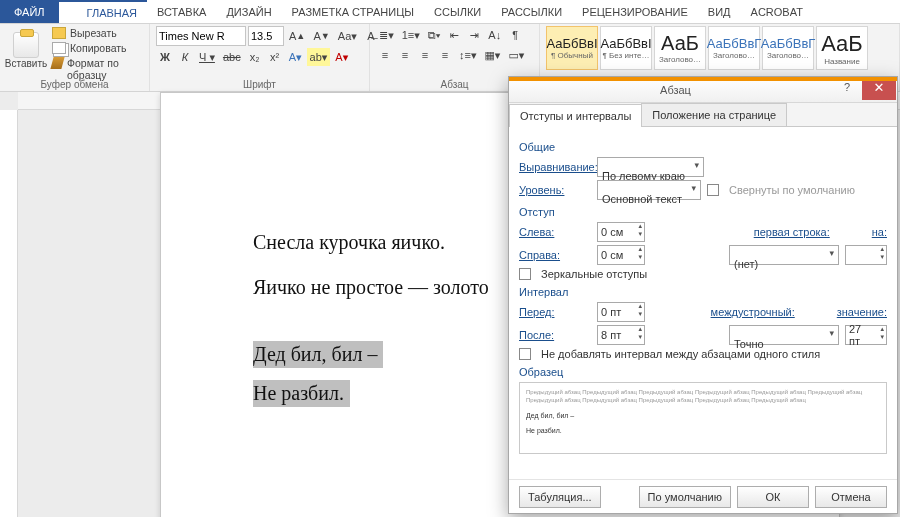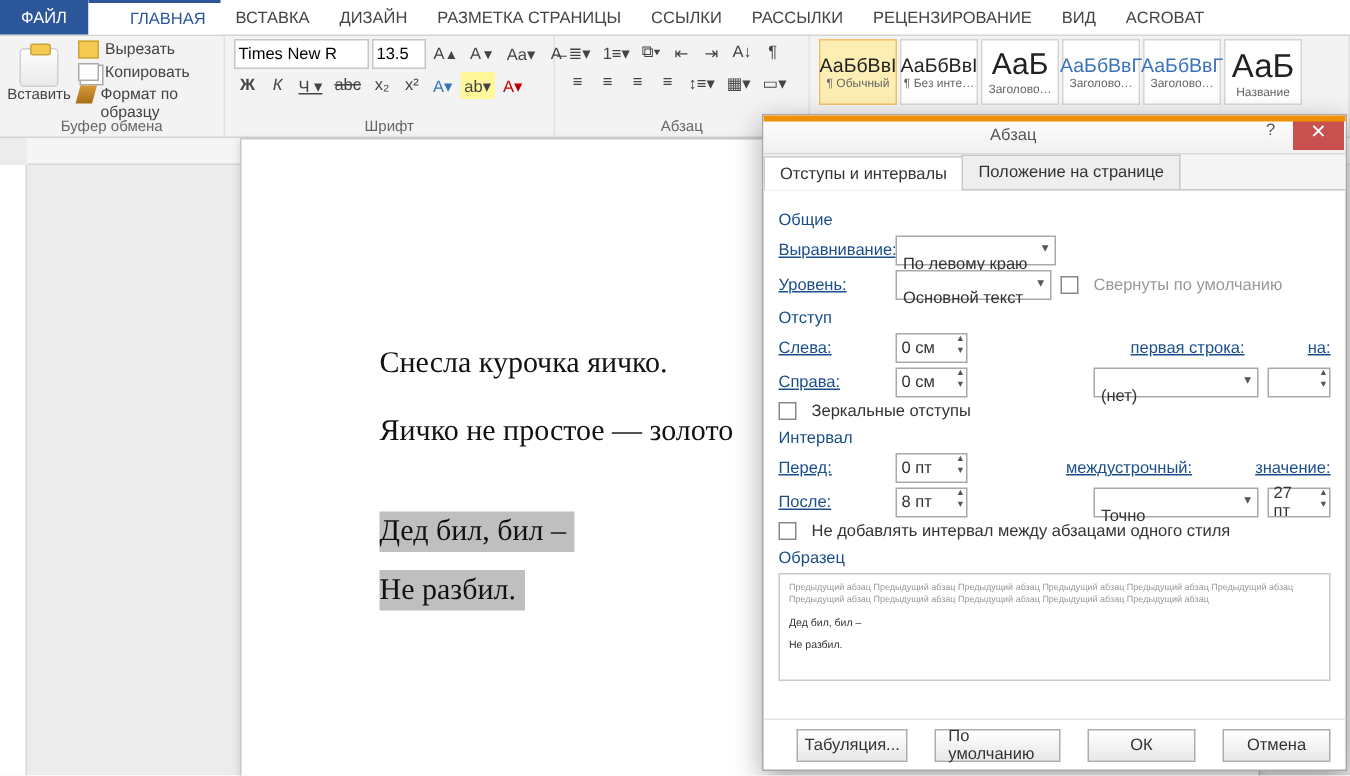--- a/index.html
+++ b/index.html
@@ -63,21 +63,21 @@
   .row { display:flex; align-items:center; gap:6px; margin:3px 0;}
   .lbl { width:72px; text-decoration:underline; color:#1a4e8c;}
   .combo { height:20px; border:1px solid #a9a9a9; background:#fff; padding:12px 18px 0 4px; min-width:92px; position:relative;}
   .combo::after{content:"▾"; position:absolute; right:4px; top:2px; font-size:9px; color:#555;}
   .spin { width:48px; height:20px; border:1px solid #a9a9a9; display:flex; align-items:center; padding:0 14px 0 3px; position:relative; background:#fff;}
   .spin::after{ content:"▴\A▾"; white-space:pre; position:absolute; right:2px; top:-1px; font-size:7px; line-height:8px; color:#555;}
   .chk{ width:12px; height:12px; border:1px solid #888; display:inline-block; margin-right:4px; background:#fff;}
   .preview{ border:1px solid #c9c9c9; height:72px; margin-top:4px; padding:6px; font-size:6px; color:#999; line-height:1.3;}
   .dlg-buttons{ display:flex; gap:6px; padding:6px 10px; justify-content:flex-end; border-top:1px solid #e4e4e4;}
   .dlg-buttons .left{margin-right:auto;}
-  .winbtn{ min-width:72px; height:22px; border:1px solid #adadad; background:linear-gradient(#fff,#e8e8e8); display:flex; align-items:center; justify-content:center; cursor:pointer; padding:0 8px;margin-left:12px;}
+  .winbtn{ min-width:72px; height:22px; border:1px solid #adadad; background:linear-gradient(#fff,#e8e8e8); display:flex; align-items:center; justify-content:center; cursor:pointer; padding:0 8px;}
   .grow{flex:1;}
 </style>
 </head>
 <body>
 
 <div class="tabstrip">
   <div class="tab-file">ФАЙЛ</div>
   <div class="tab active">ГЛАВНАЯ</div>
   <div class="tab">ВСТАВКА</div>
   <div class="tab">ДИЗАЙН</div>

